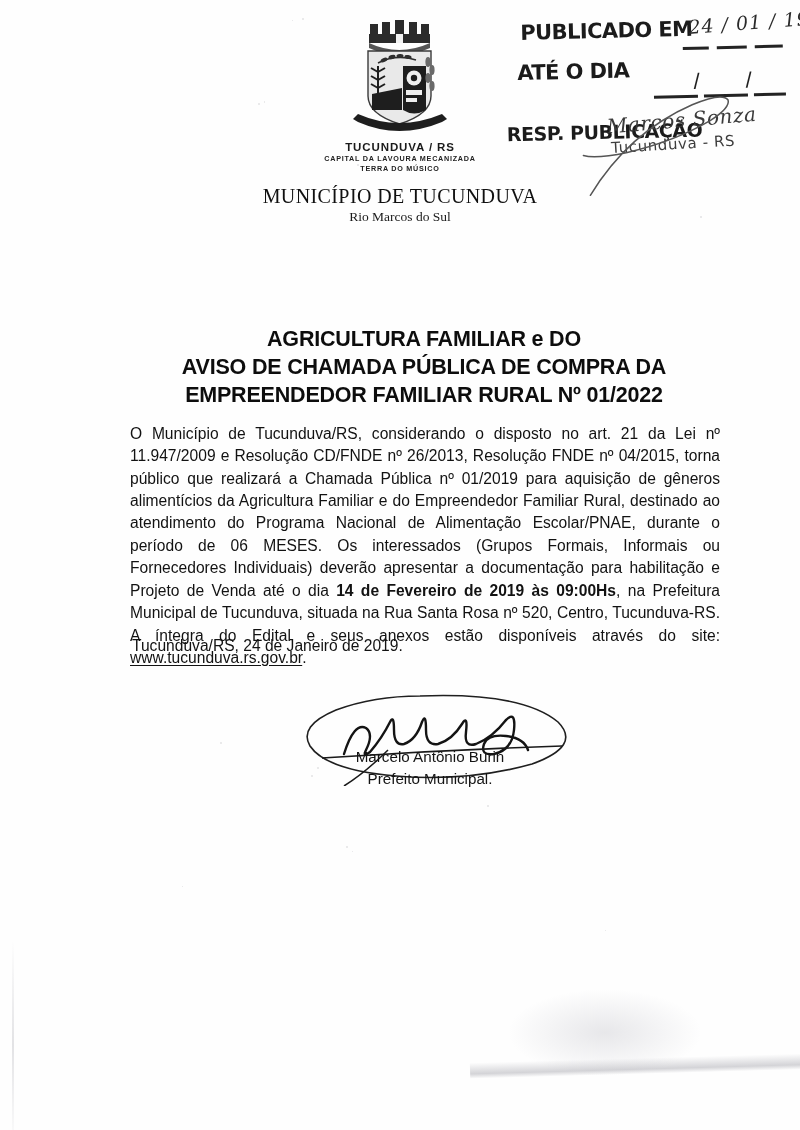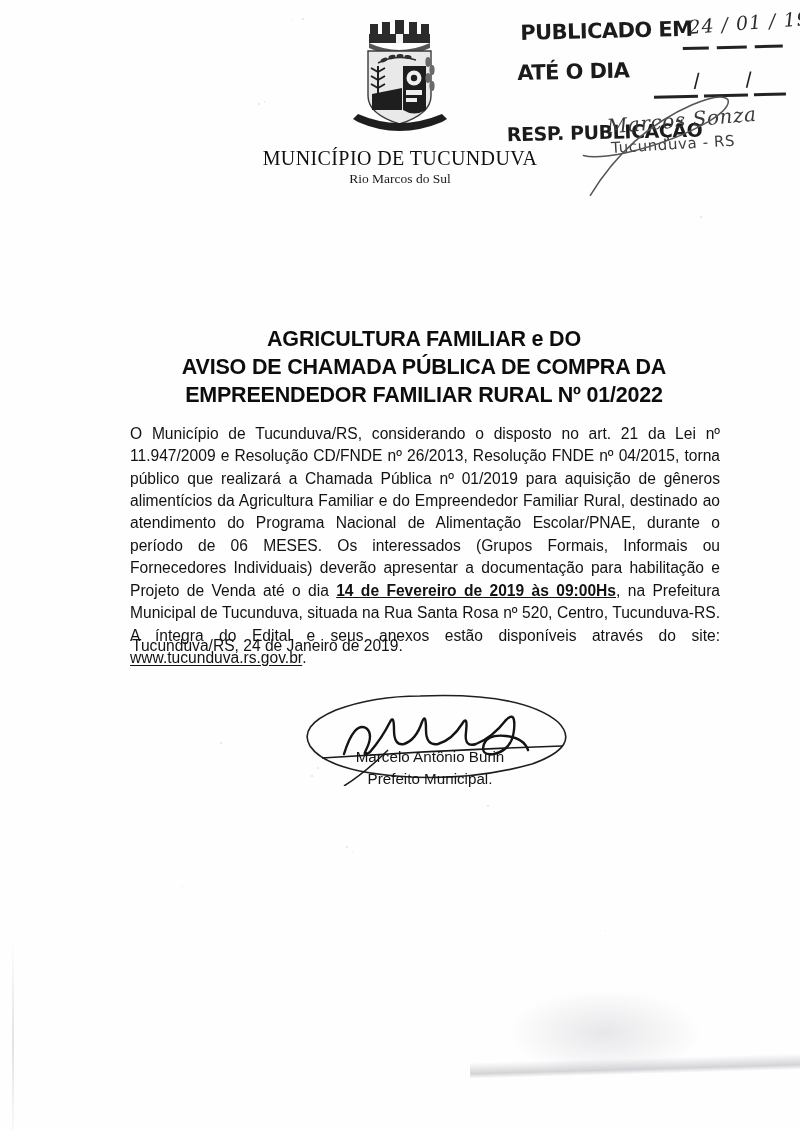--- a/index.html
+++ b/index.html
@@ -239,21 +239,21 @@
     position: absolute;
     left: 130px;
     top: 407px;
     width: 590px;
     text-align: justify;
     text-justify: inter-word;
     font-size: 15.6px;
     line-height: 1.44;
     color: #121212;
   }
-  .doc-body b { font-weight: bold; text-decoration: underline; }
+  .doc-body b { font-weight: bold; }
   .doc-body .url {
     text-decoration: underline;
     text-underline-offset: 1.5px;
   }
 
   .doc-date {
     position: absolute;
     left: 132px;
     top: 637px;
     font-size: 15.6px;
@@ -371,20 +371,25 @@
         <path d="M30 62 L37 58"></path>
         <path d="M30 70 L23 66"></path>
         <path d="M30 70 L37 66"></path>
       </g>
 
       <path d="M10 96 Q51 114 94 96 L94 104 Q51 122 10 104 Z" fill="#1e1e1e"></path>
       <path d="M10 96 L5 101 L10 104 Z" fill="#1e1e1e"></path>
       <path d="M94 96 L99 101 L94 104 Z" fill="#1e1e1e"></path>
     </svg>
 
+    <div class="crest-lines">
+      <div class="crest-city">TUCUNDUVA / RS</div>
+      <div class="crest-sub1">CAPITAL DA LAVOURA MECANIZADA</div>
+      <div class="crest-sub2">TERRA DO MÚSICO</div>
+    </div>
 
     <div class="muni-name">MUNICÍPIO DE TUCUNDUVA</div>
     <div class="muni-state">Rio Marcos do Sul</div>
   </div>
 
   <div class="pub-stamp">
 
     <div class="stamp-label stamp-label-1">PUBLICADO EM</div>
 
     <div class="stamp-hand-date">24 / 01 / 19</div>

